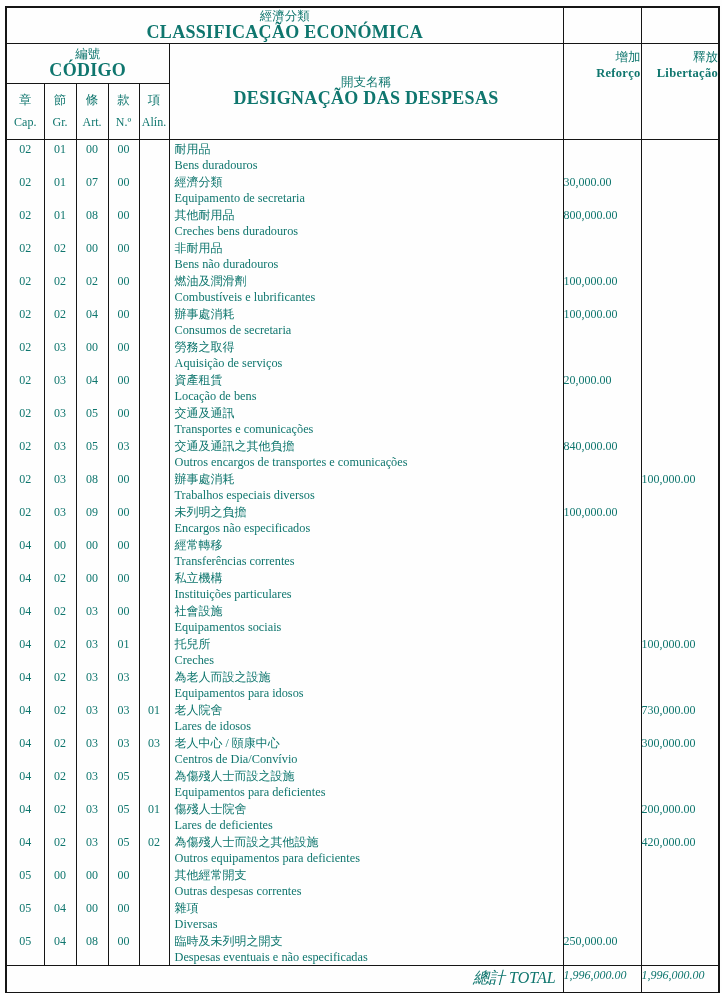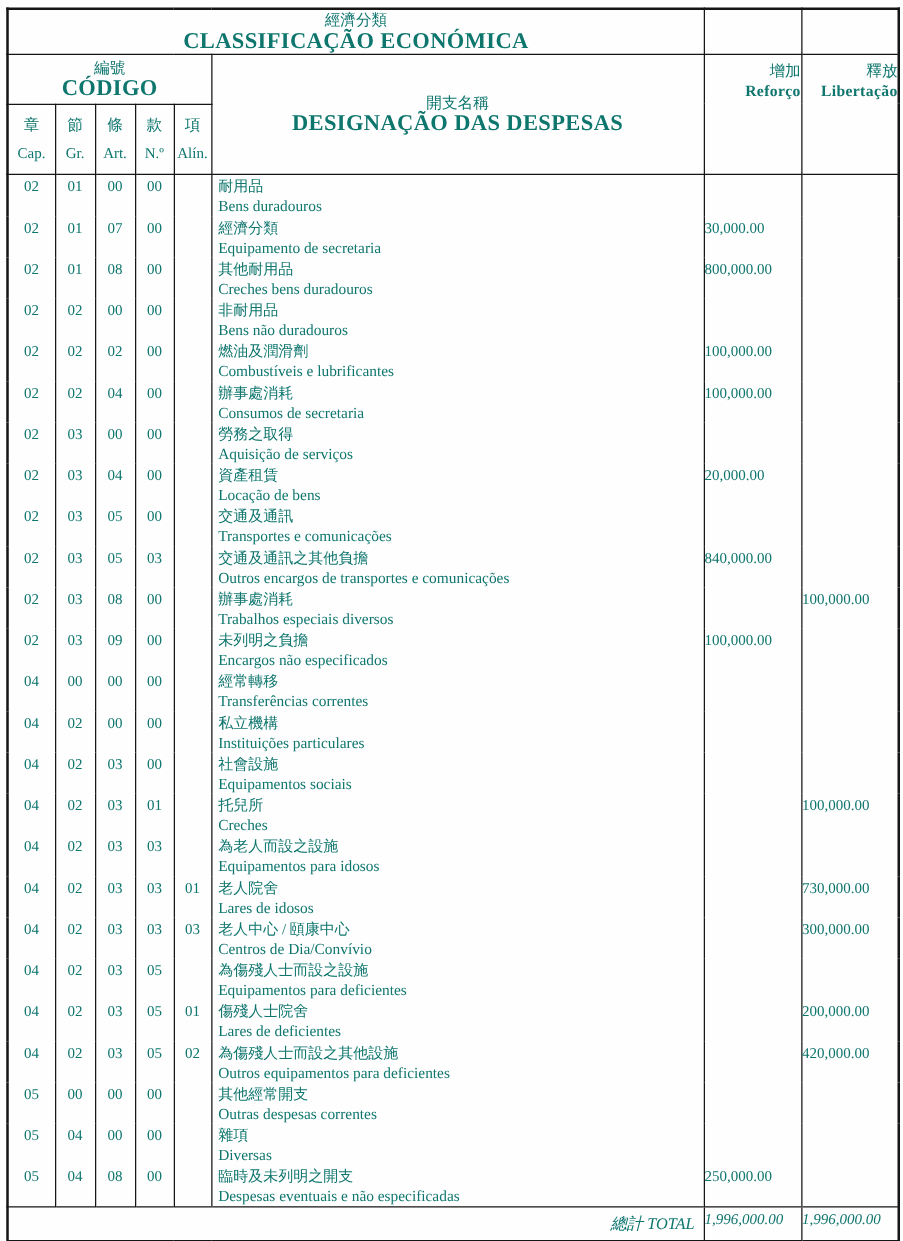--- a/index.html
+++ b/index.html
@@ -35,21 +35,21 @@
   td.code  { text-align: center; vertical-align: top; font-size: 12px; line-height: 16px; padding-top: 1px; }
   td.desig { vertical-align: top; padding-left: 5px; padding-top: 1px; }
   .zh-line { font-size: 12px;   line-height: 16px; white-space: nowrap; }
   .pt-line { font-size: 12.3px; line-height: 16px; white-space: nowrap; }
   td.amt   { text-align: left; vertical-align: top; padding-right: 5px; padding-top: 1px;
              font-size: 12px; line-height: 16px; }
 
   
   tfoot td { border-top: 1px solid #151515; border-bottom: 3px double #151515;
              height: 28px; vertical-align: middle; }
-  .total-label { text-align: right; padding-right: 7px; font-style: italic; font-size: 13px; }
+  .total-label { text-align: right; padding-right: 7px; font-style: italic; font-size: 16px; }
   .total-amt   { font-style: italic; font-size: 12.3px; }
 </style>
 </head>
 <body>
 
 <div class="page">
   <table class="budget">
     <colgroup>
       <col style="width:38px">
         <col style="width:32px">

